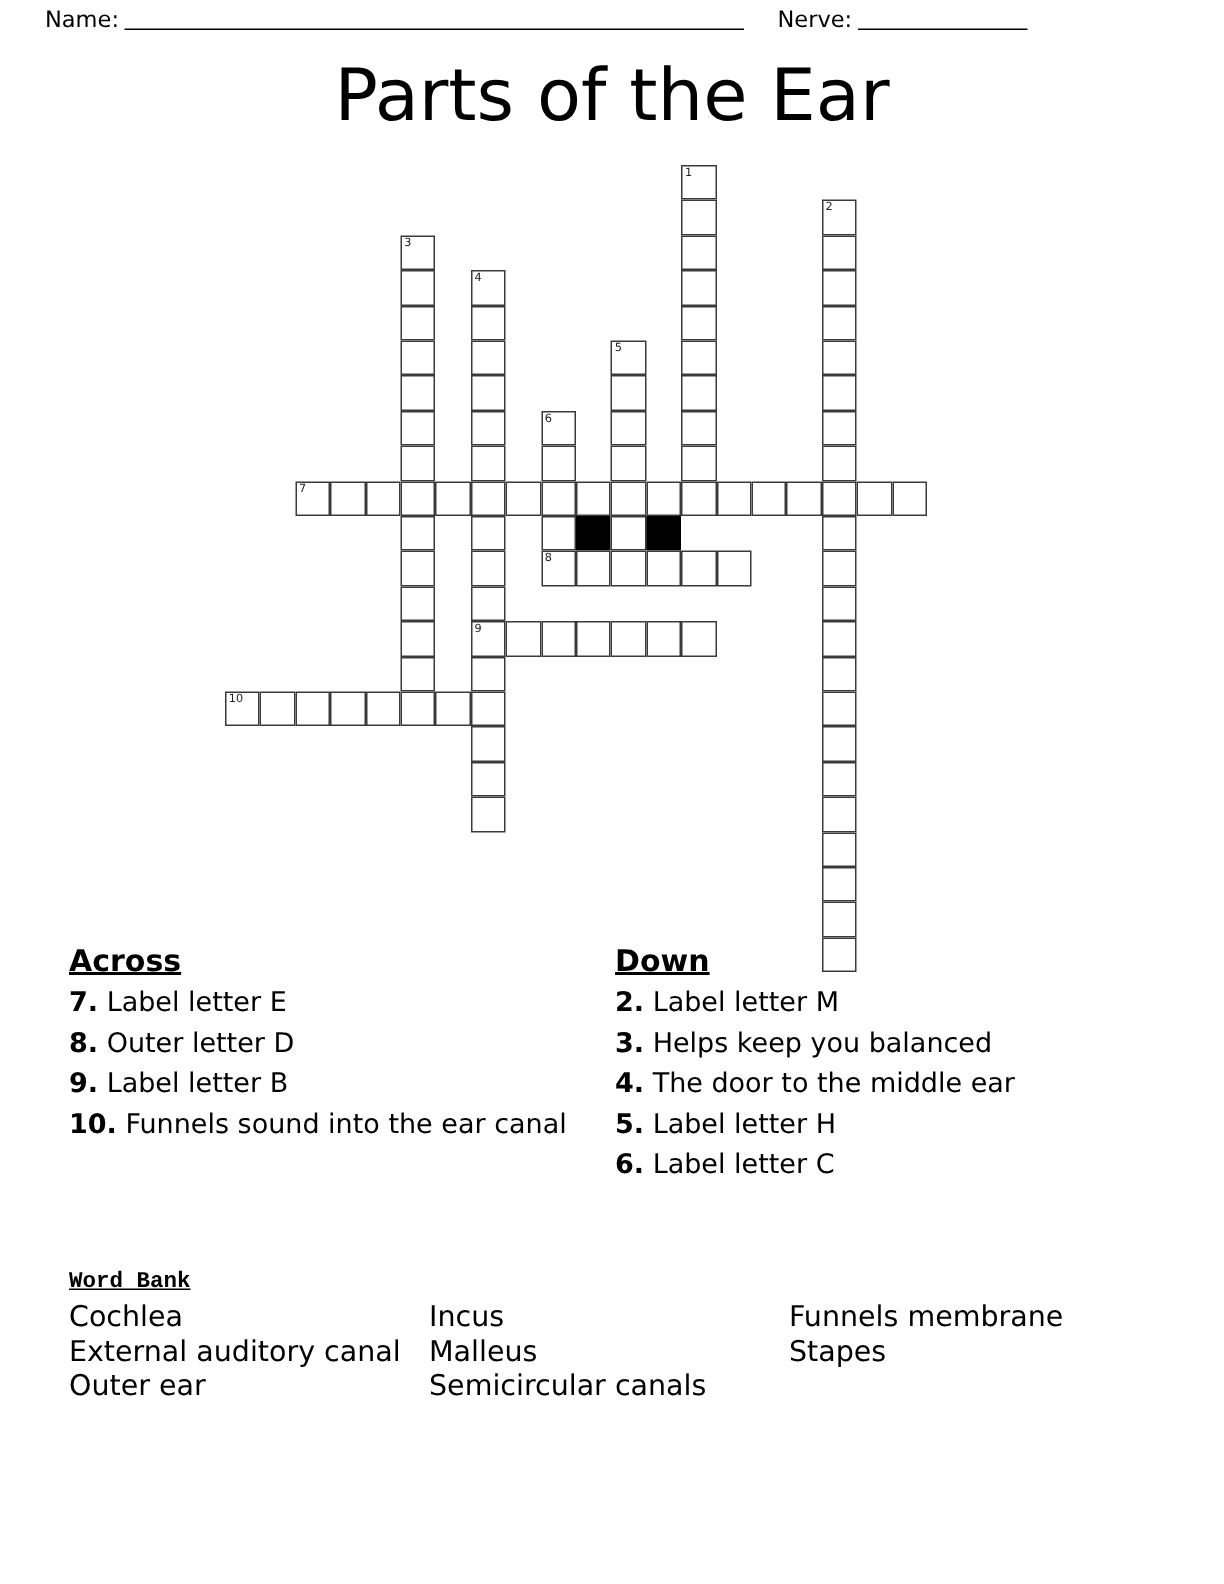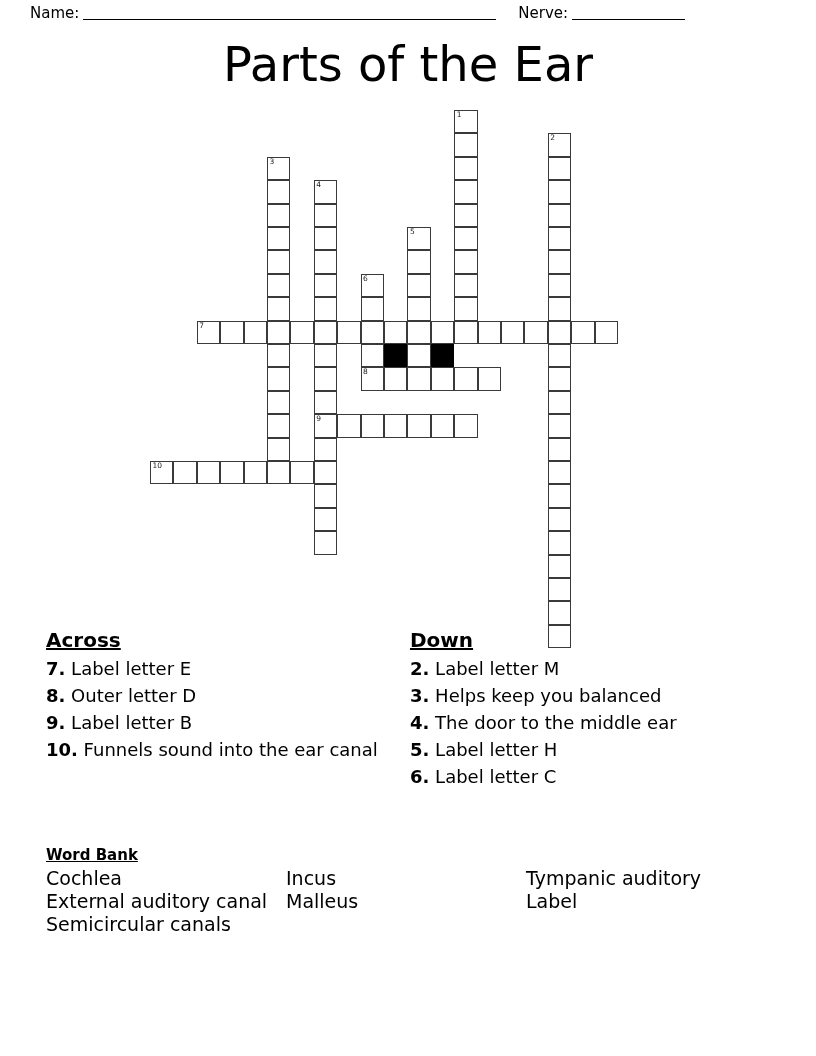--- a/index.html
+++ b/index.html
@@ -118,20 +118,21 @@
     left: 46px;
     top: 845px;
     width: 700px;
   }
   .wb-heading {
     font-size: 15px;
     font-weight: bold;
     text-decoration: underline;
     line-height: 20px;
     margin: 0 0 2px 0;
+    font-family: Liberation Mono, monospace;
   }
   .wb-grid {
     display: grid;
     grid-template-columns: 240px 240px 220px;
     grid-auto-rows: 23px;
   }
   .wb-word {
     font-size: 19px;
     line-height: 23px;
     white-space: nowrap;
@@ -298,21 +299,22 @@
         <div class="clue-item"><span class="clue-num">6.</span><span> Label letter C</span></div>
       </div>
   </div>
 </div>
 
 <div class="word-bank">
   <div class="wb-heading">Word Bank</div>
   <div class="wb-grid" id="wb-grid">
       <div class="wb-word">Cochlea</div>
       <div class="wb-word">Incus</div>
-      <div class="wb-word">Tympanic auditory</div>
+      <div class="wb-word">Funnels membrane</div>
       <div class="wb-word">External auditory canal</div>
       <div class="wb-word">Malleus</div>
-      <div class="wb-word">Label</div>
+      <div class="wb-word">Stapes</div>
+      <div class="wb-word">Outer ear</div>
       <div class="wb-word">Semicircular canals</div>
       <div class="wb-word wb-empty"></div>
       <div class="wb-word wb-empty"></div>
     </div>
 </div>
 
 </body></html>

